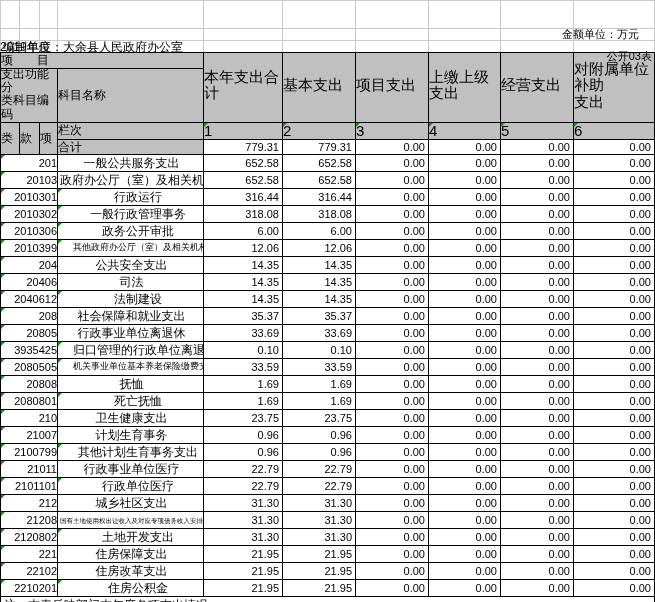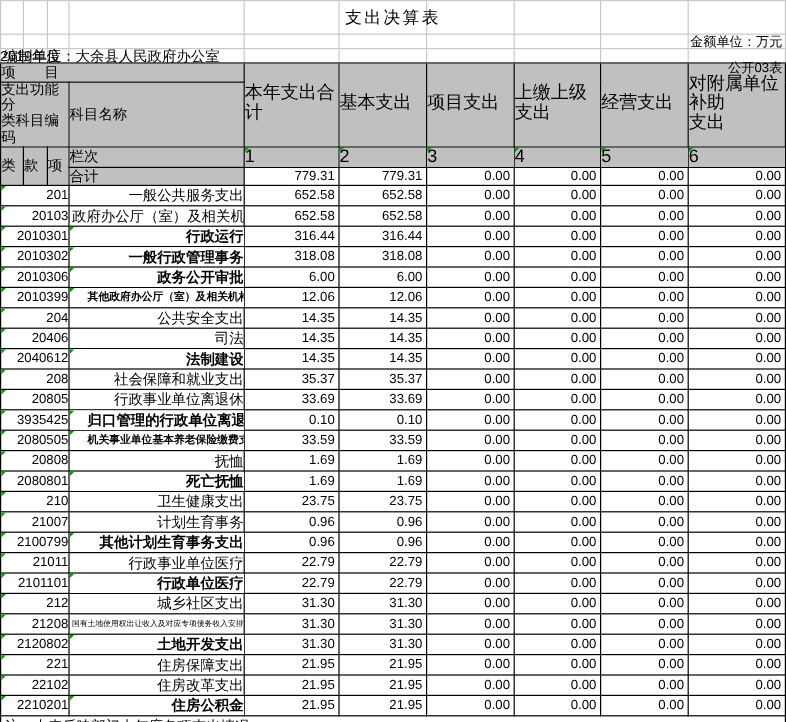--- a/index.html
+++ b/index.html
@@ -16,35 +16,35 @@
   tr.r1 { height:28px; } tr.r2 { height:12px; } tr.r3 { height:12px; }
   tr.r4 { height:16px; } tr.r5 { height:44px; }
   tr.r6 { height:15px; } tr.r7 { height:15px; }
   tr.datarow { height:17px; } tr.rnote { height:17px; }
 
   .g { background:var(--hbg); text-align:left; }
   .prewrap { white-space:pre-line;font-family:Liberation Mono, monospace; }
   .hdr { font-size:12px; }
   .hcol { font-size:15px; }
   .code { text-align:right; padding-left:2px; font-size:11px; }
-  .name { text-align:right; padding-left:2px; font-size:12px; background:#fff; }
-  .indent { padding-left:15px;font-weight:bold; }
+  .name { text-align:center; padding-left:2px; font-size:12px; background:#fff; }
+  .indent { padding-left:15px; }
   .small { font-size:9px; }
   .tiny { font-size:6.5px; padding-left:2px; }
   .num { text-align:right; padding-right:3px; font-size:11px; background:#fff; }
   .notecell { text-align:left; padding-left:3px; font-size:12px; }
 
   .tri { position:relative; }
   .tri::before { content:""; position:absolute; top:0; left:0; width:0; height:0;
     border-top:4px solid var(--tri); border-right:4px solid transparent; }
 
   .topbar { position:absolute; left:0; top:0; width:655px; height:52px; }
   .title { position:absolute; top:6px; left:0; width:100%; text-align:center;
            font-size:14px; letter-spacing:2px; }
-  .unit { position:absolute; top:27px; right:3px; font-size:11px; }
+  .unit { position:absolute; top:27px; right:16px; font-size:11px; }
   .org { position:absolute; top:39px; left:3px; font-size:12px; }
   .year { position:absolute; top:39px; left:0; width:96%; text-align:left; font-size:12px; }
   .sheetno { position:absolute; top:49px; right:3px; font-size:11px; }
 </style>
 </head>
 <body>
 
 <div class="sheet">
 
   <table>
@@ -402,20 +402,19 @@
       </tbody>
 
     <tbody>
         <tr class="rnote">
       <td class="notecell" colspan="10">注：本表反映部门本年度各项支出情况。</td>
     </tr>
   </tbody>
     </table>
 
   <div class="topbar">
-    <div class="title">支出决算表</div>
     <div class="unit">金额单位：万元</div>
     <div class="org">编制单位：大余县人民政府办公室</div>
     <div class="year">2019年度</div>
     <div class="sheetno">公开03表</div>
   </div>
 
 </div>
 
 </body></html>

